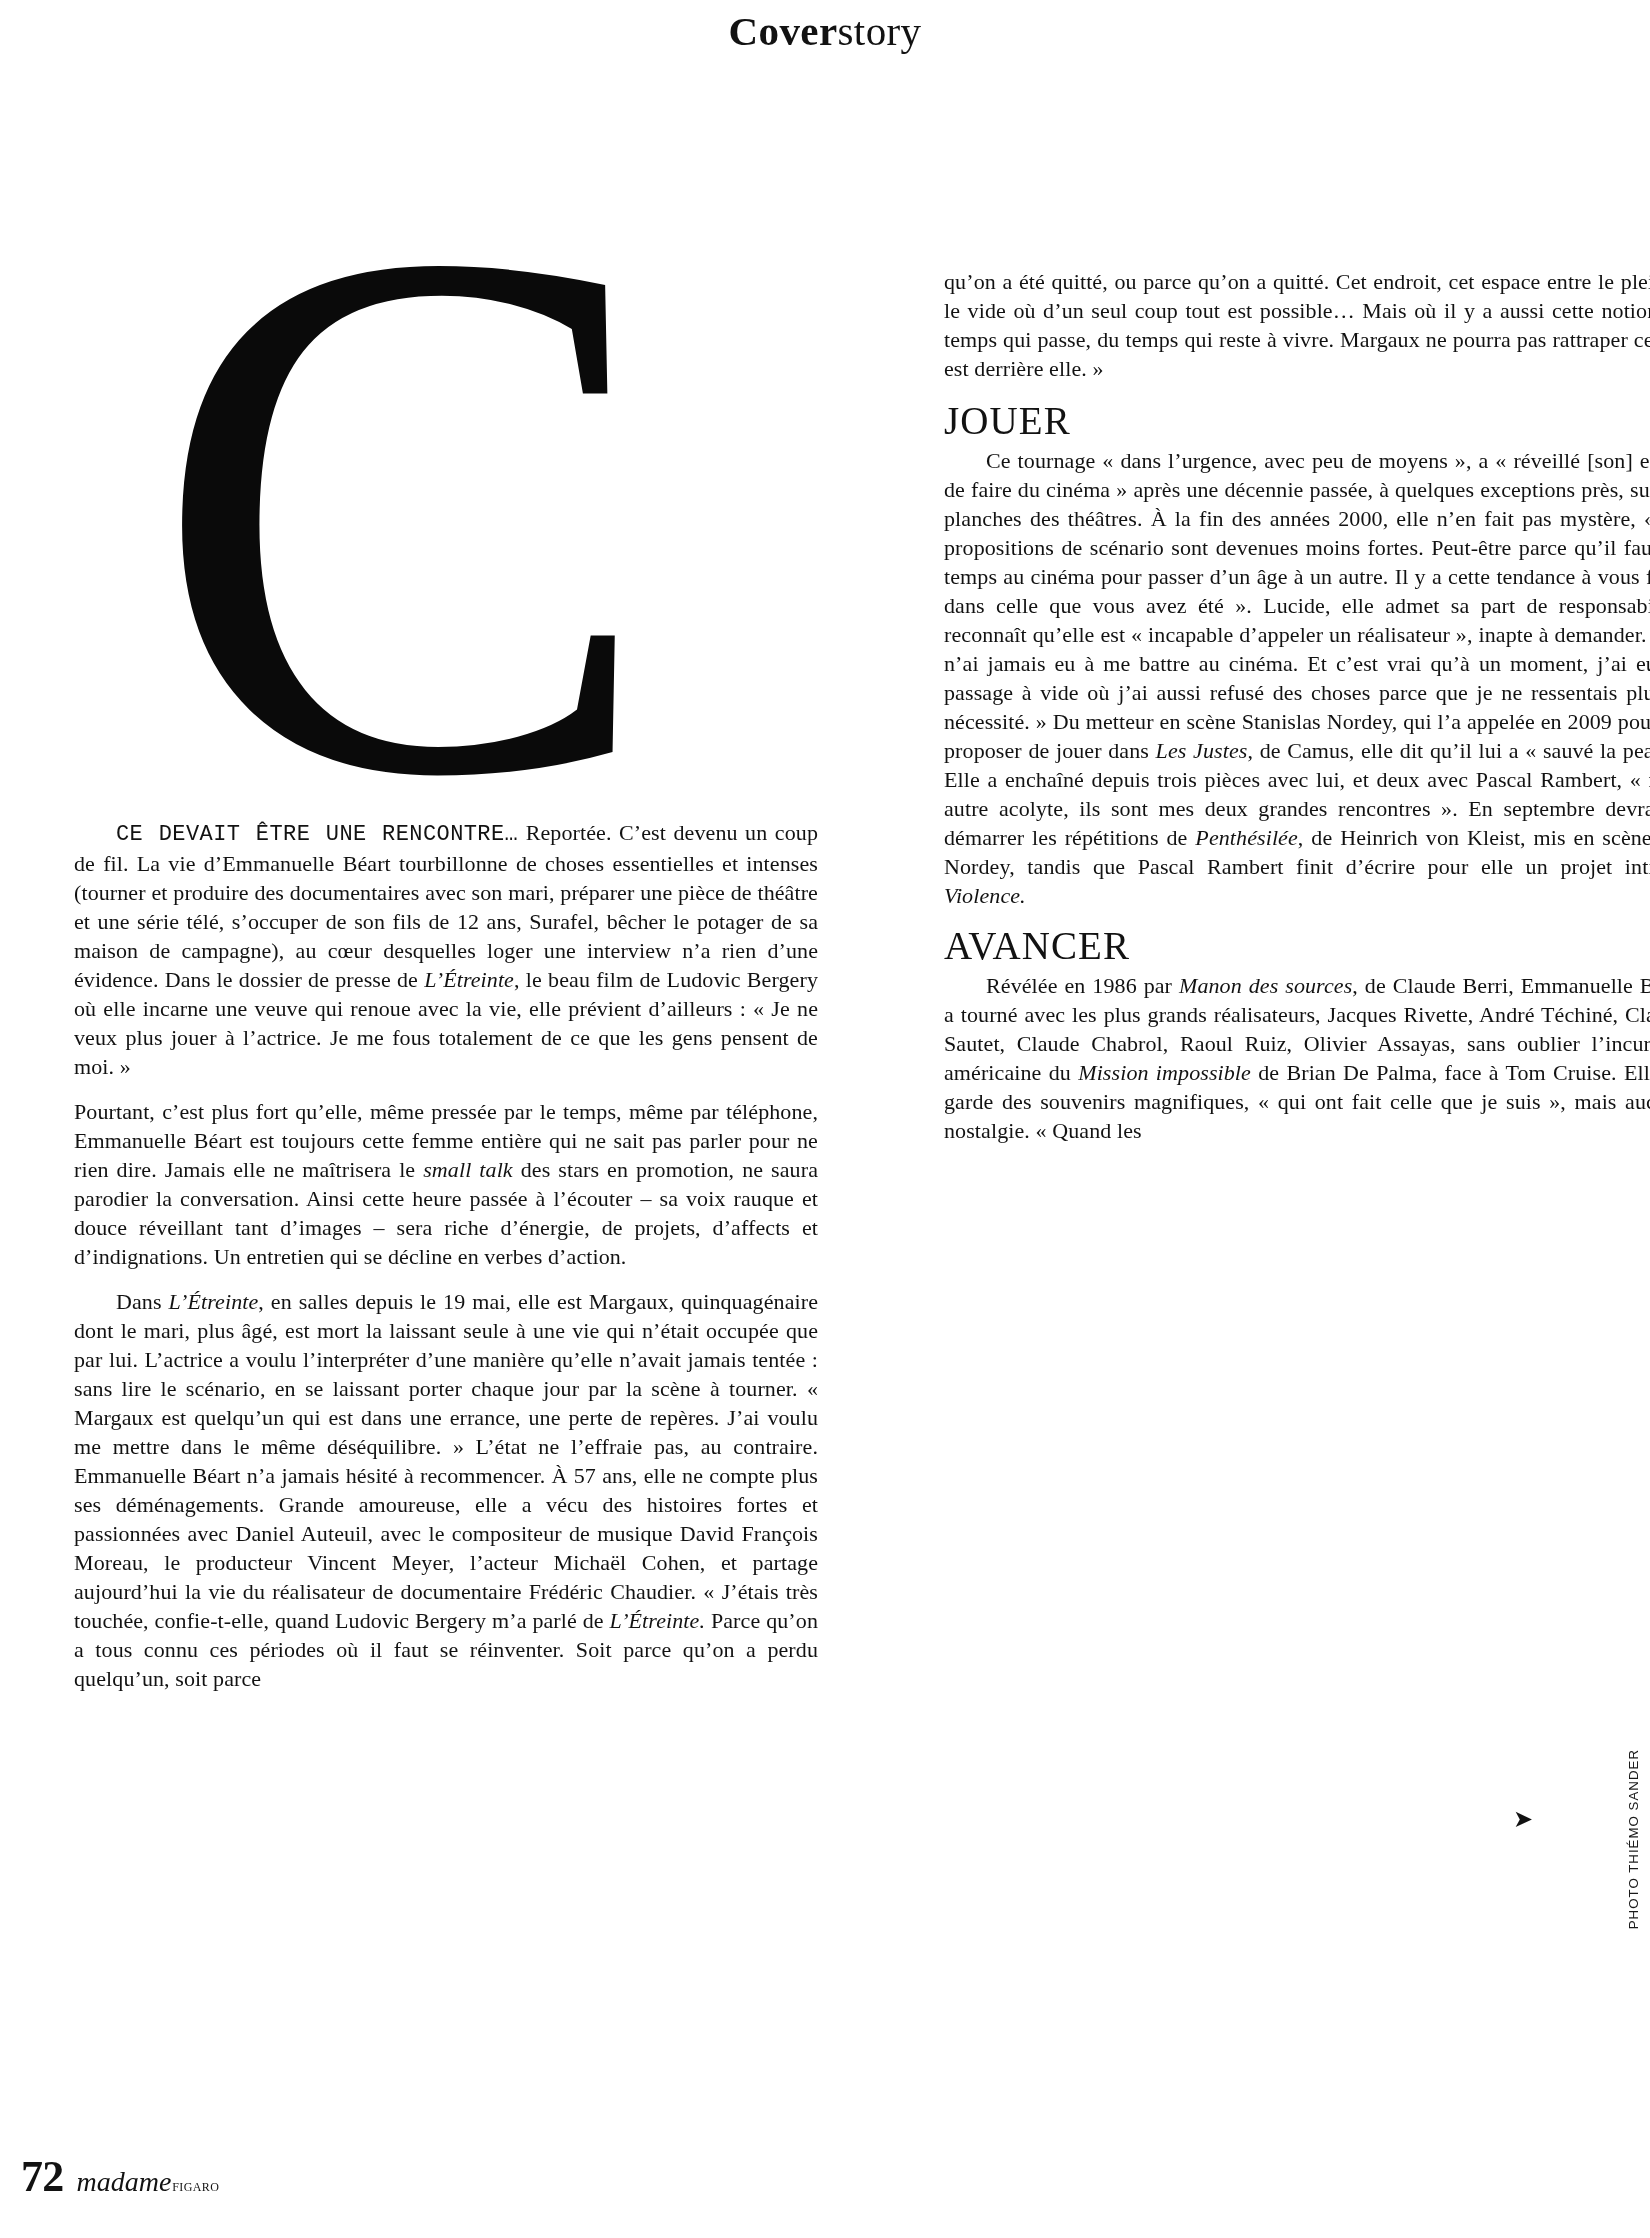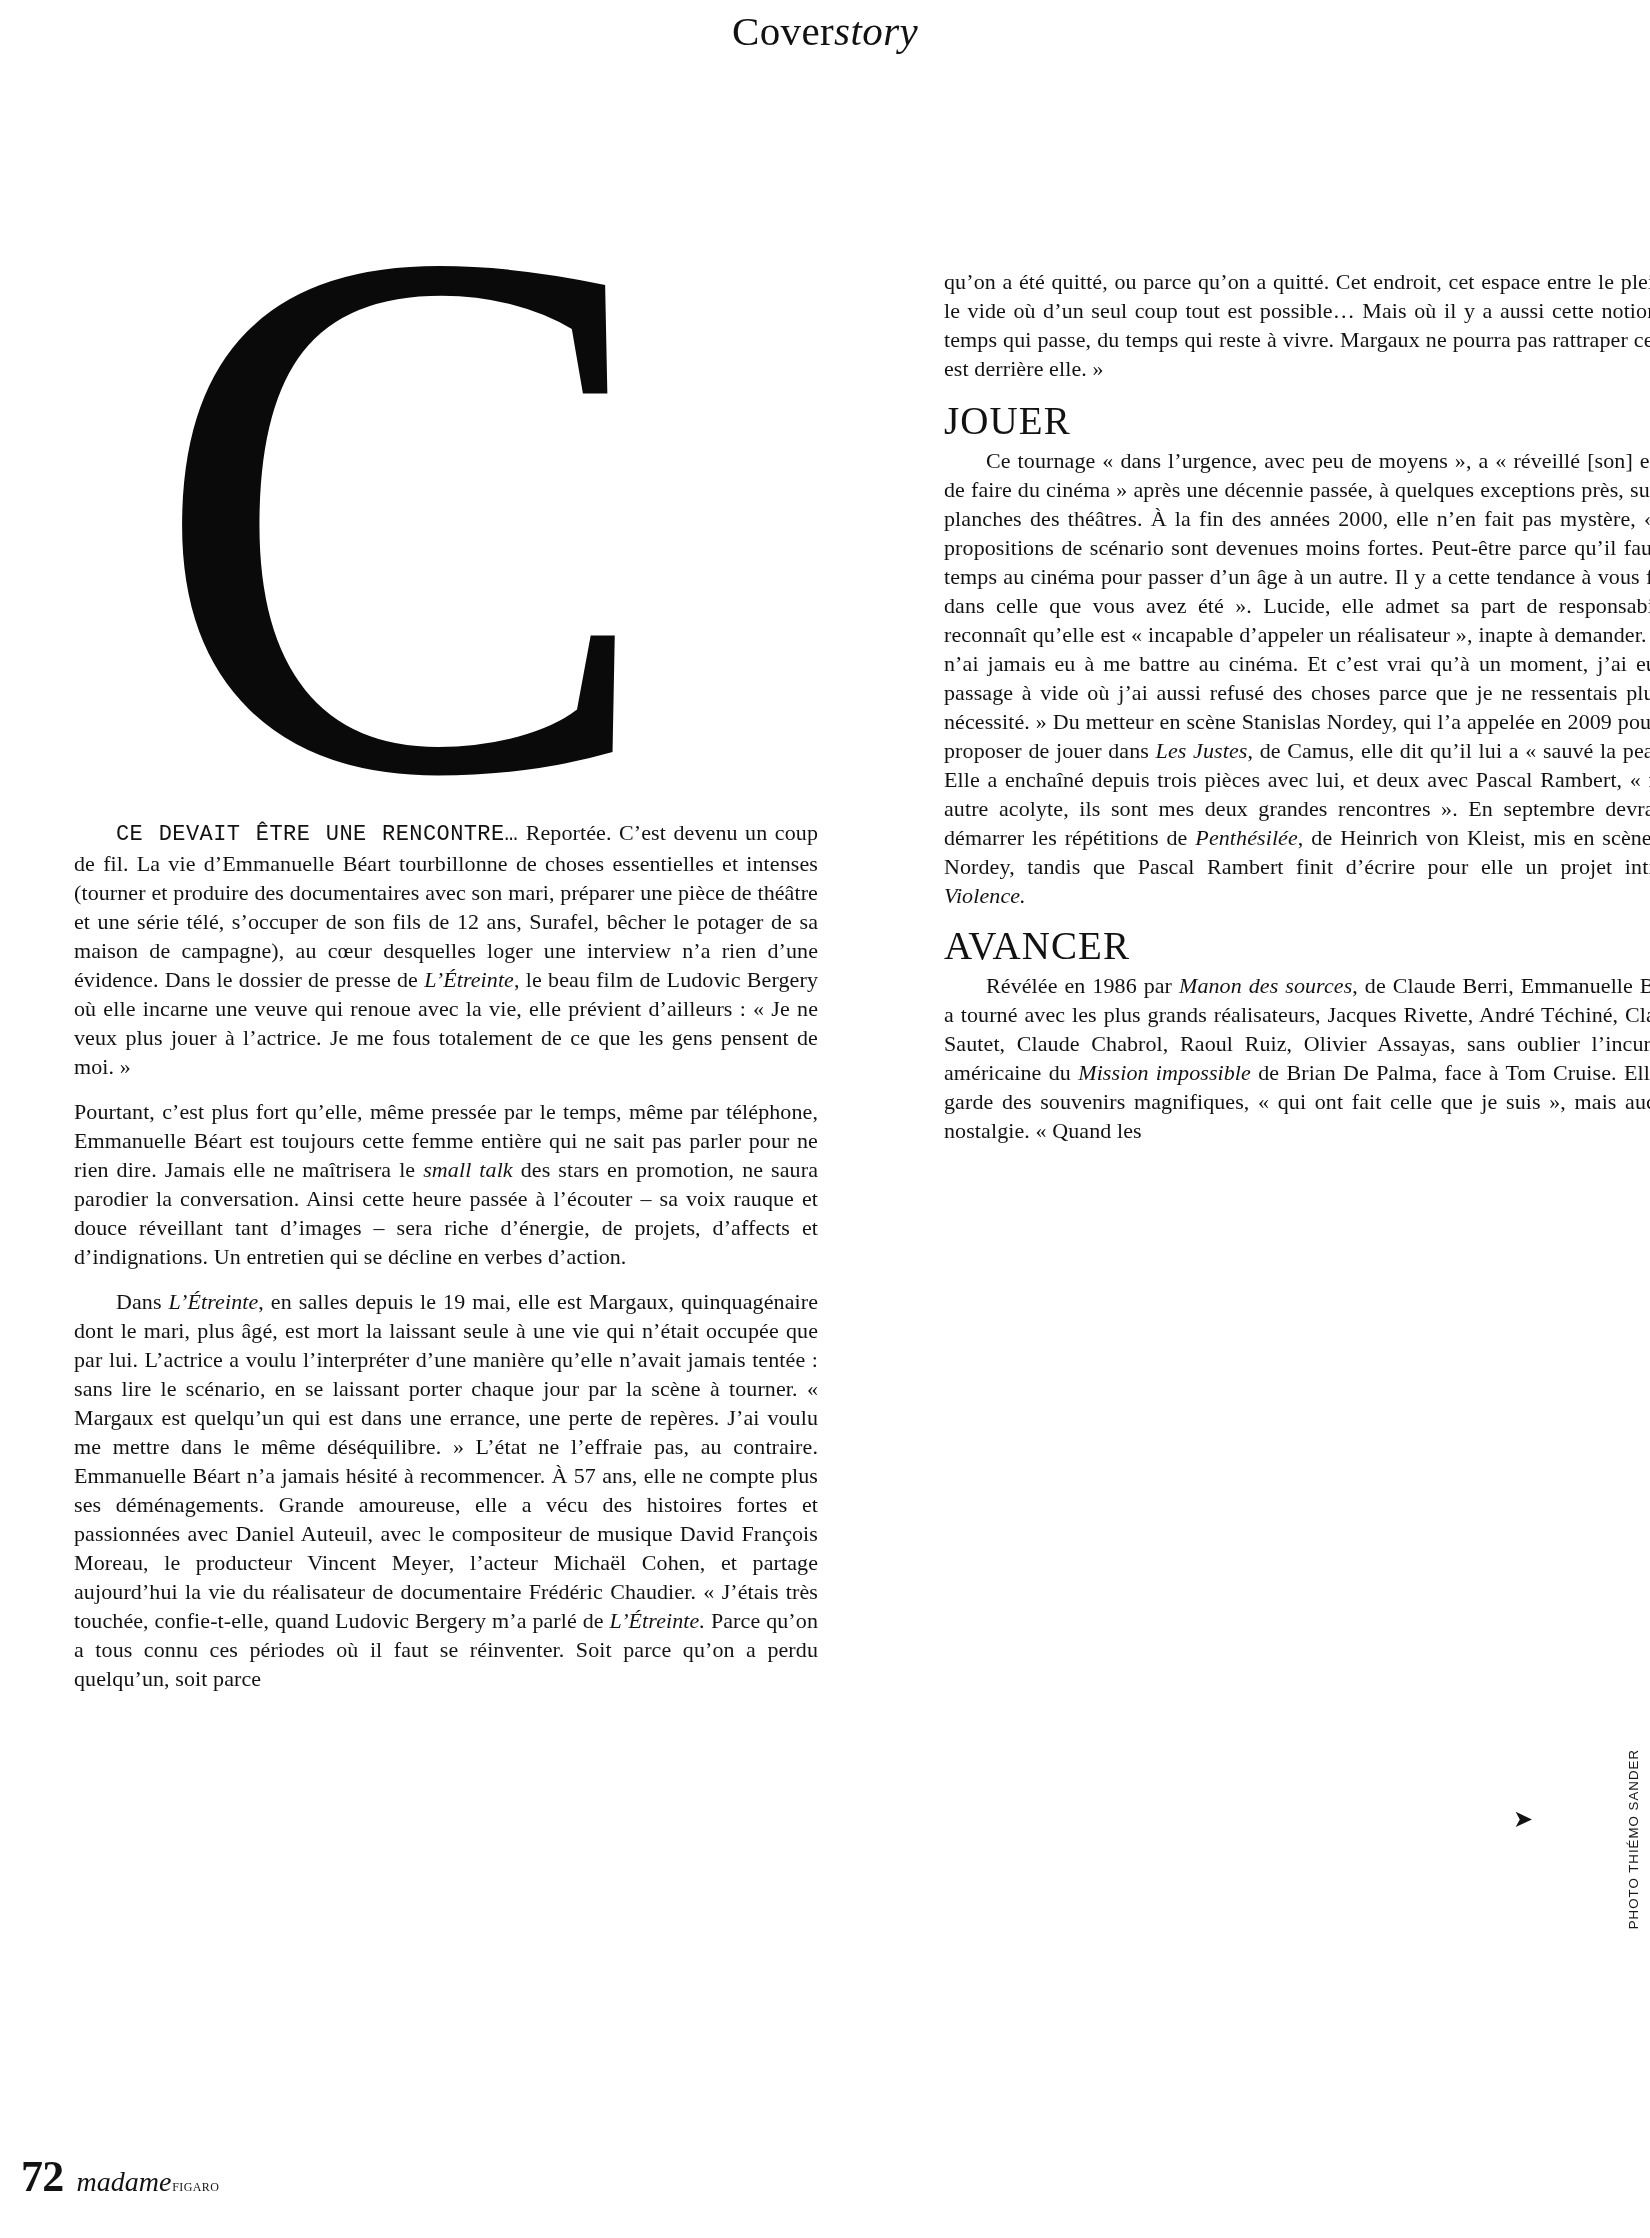--- a/index.html
+++ b/index.html
@@ -28,24 +28,23 @@
     position: absolute;
     left: 0;
     top: 7px;
     width: 1650px;
     text-align: center;
     font-family: "Liberation Serif", serif;
     font-size: 41px;
     letter-spacing: 0.4px;
   }
   .header-title .cover {
-    font-weight: 400;
+    font-weight: 700;
   }
   .header-title .story {
-    font-style: italic;
     font-weight: 400;
   }
 
   
   .page {
     position: absolute;
     left: 0;
     top: 0;
     width: 1650px;
     height: 2239px;

